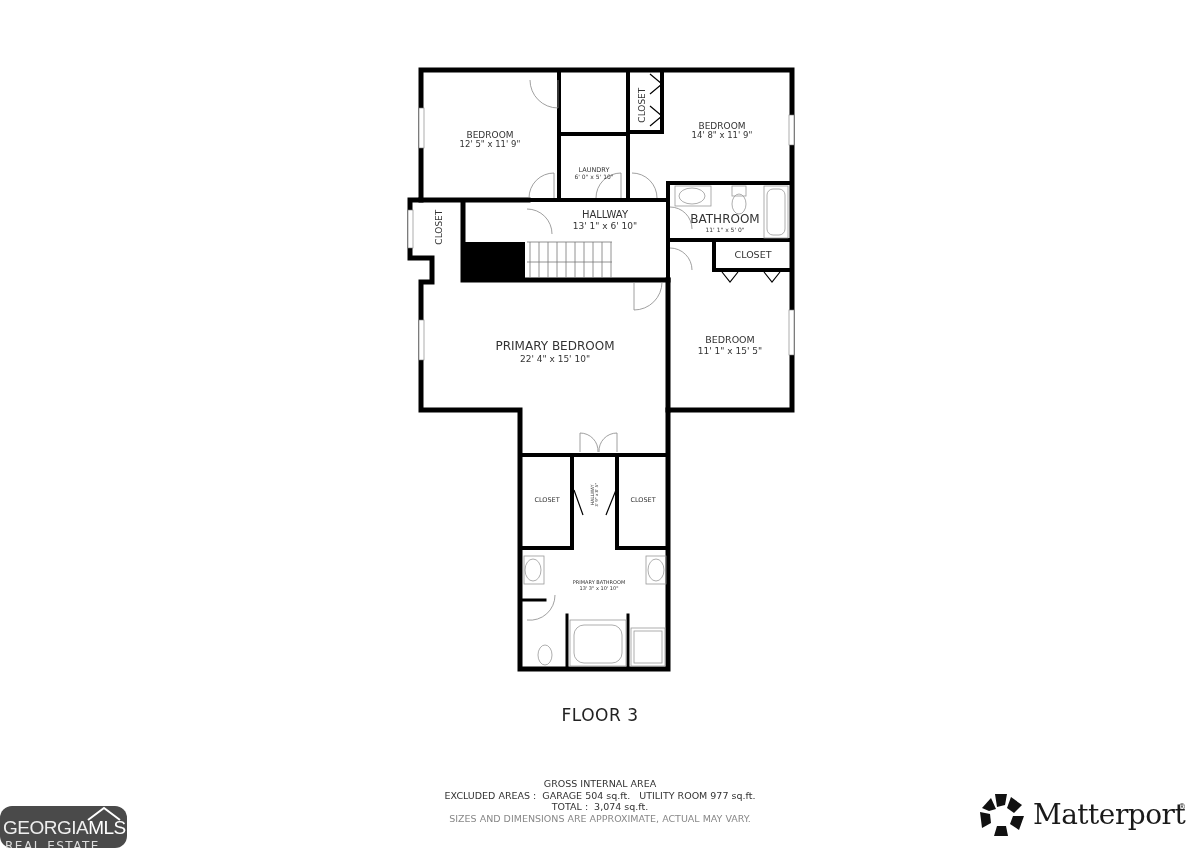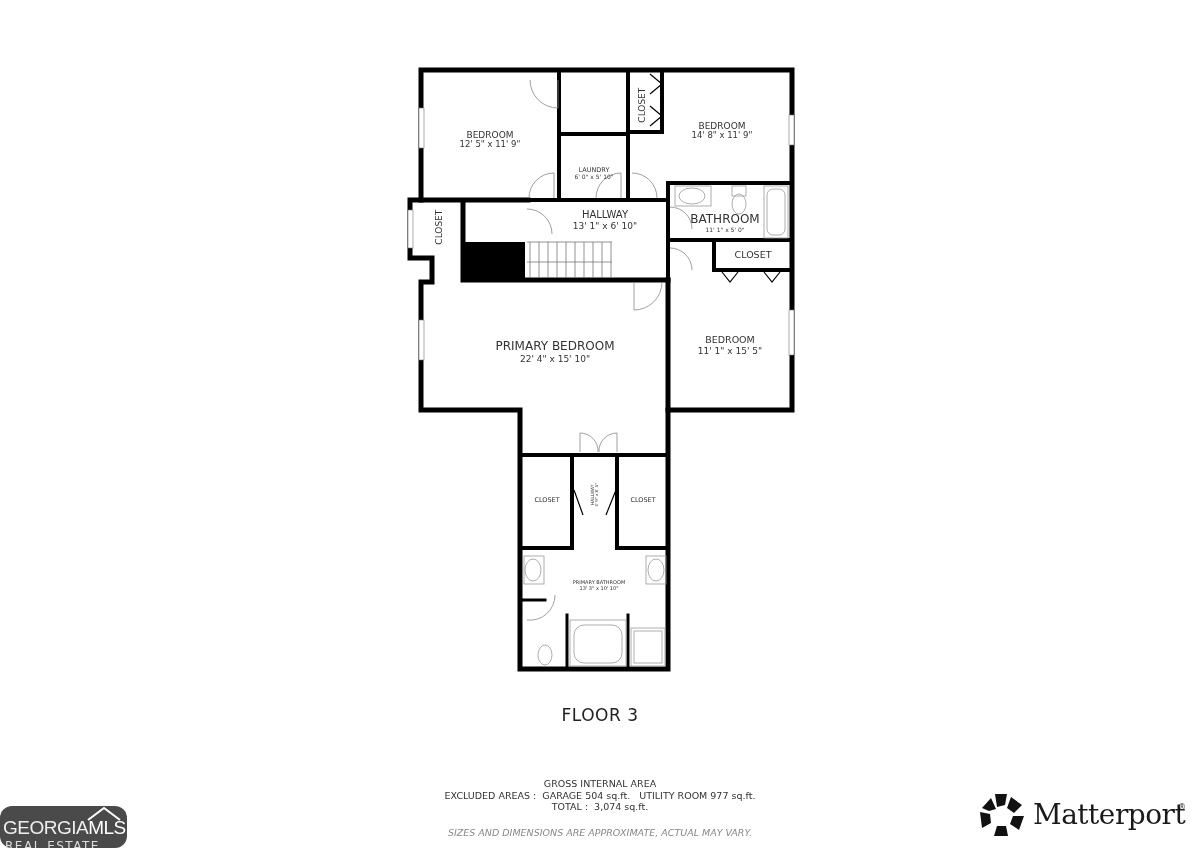--- a/index.html
+++ b/index.html
@@ -3,21 +3,21 @@
 <meta charset="utf-8">
 <style>
   html, body { margin:0; padding:0; background:#ffffff; }
   body { width:1200px; height:848px; position:relative; overflow:hidden; font-family:"DejaVu Sans", sans-serif; color:#222; }
   #plan { position:absolute; left:0; top:0; width:1200px; height:848px; }
   .lbl { position:absolute; text-align:center; color:#333; white-space:nowrap; line-height:1.15; }
   .lbl .n { display:block; }
   .lbl .d { display:block; }
   .floor-title { position:absolute; left:500px; top:705px; width:200px; text-align:center; font-size:17px; color:#222; letter-spacing:0.5px; }
   .summary { position:absolute; left:400px; top:778px; width:400px; text-align:center; font-size:9.5px; line-height:11.5px; color:#333; }
-  .summary .disc { color:#888; margin-top:14px;font-style:italic; }
+  .summary .disc { color:#888; margin-top:0; }
   .gmls { position:absolute; left:0; top:806px; width:127px; height:42px; background:#4a4a4a; color:#eee;border-radius:12px; }
   .gmls .main { position:absolute; left:3px; top:11px; font-size:19px; letter-spacing:-0.5px; font-family:"Liberation Sans", sans-serif; }
   .gmls .main b { font-weight:normal; color:#fff; }
   .gmls .sub { position:absolute; left:5px; top:33px; font-size:12px; letter-spacing:1.5px; color:#ddd; }
   .mp { position:absolute; left:978px; top:792px; width:220px; height:48px; }
   .mp .word { position:absolute; left:55px; top:6px; font-family:"DejaVu Serif", serif; font-size:28px; color:#1a1a1a; letter-spacing:-0.5px; }
   .mp .reg { position:absolute; left:200px; top:11px; font-size:8px; color:#333; }
 </style>
 </head>
 <body>

